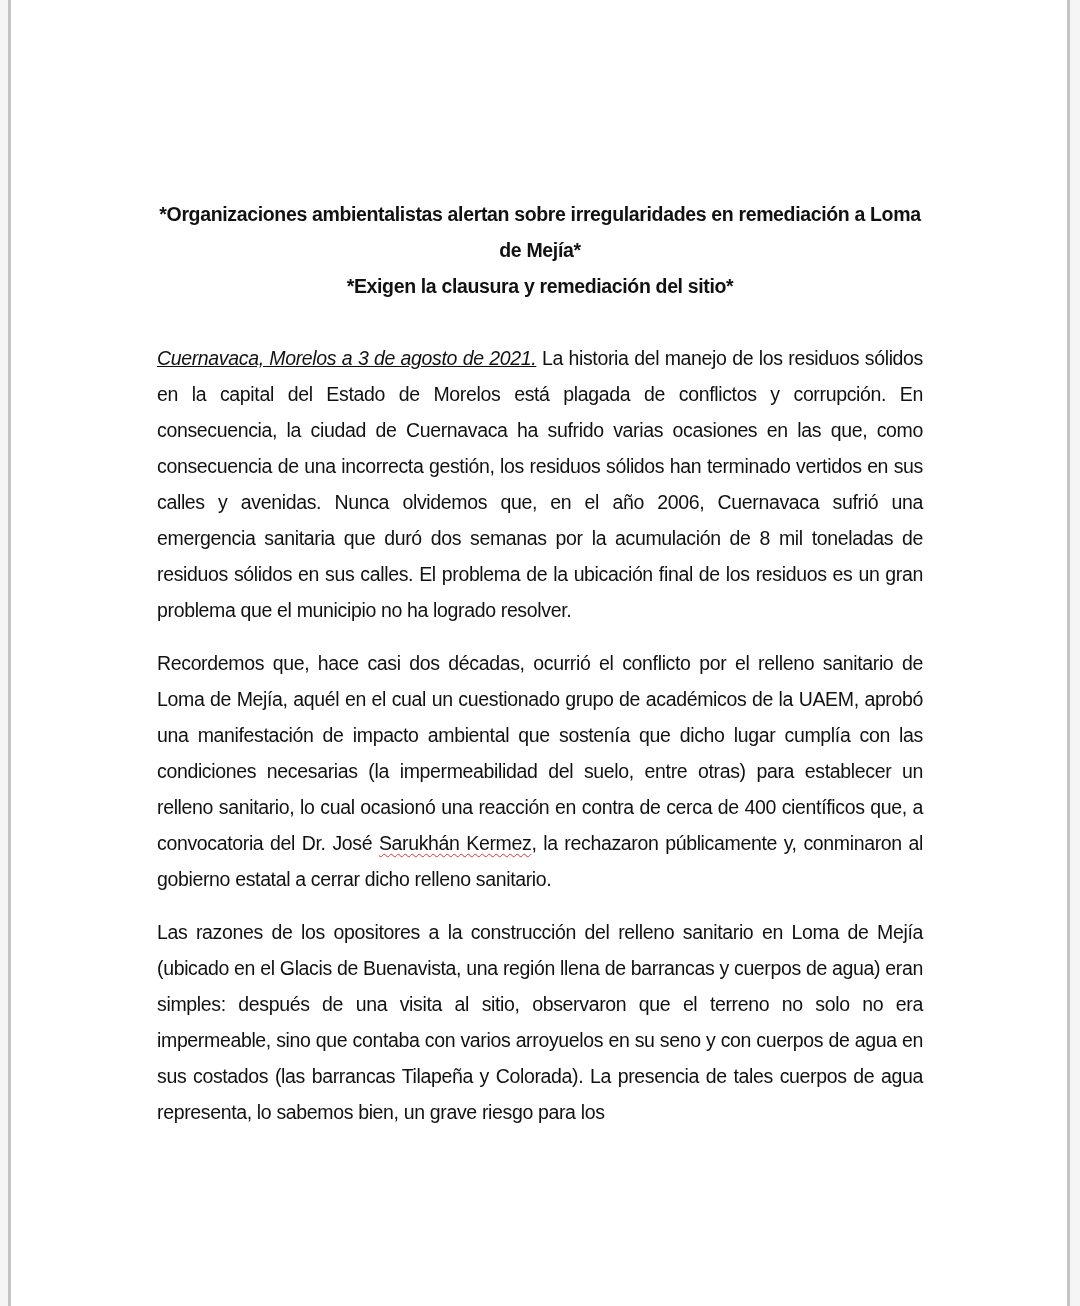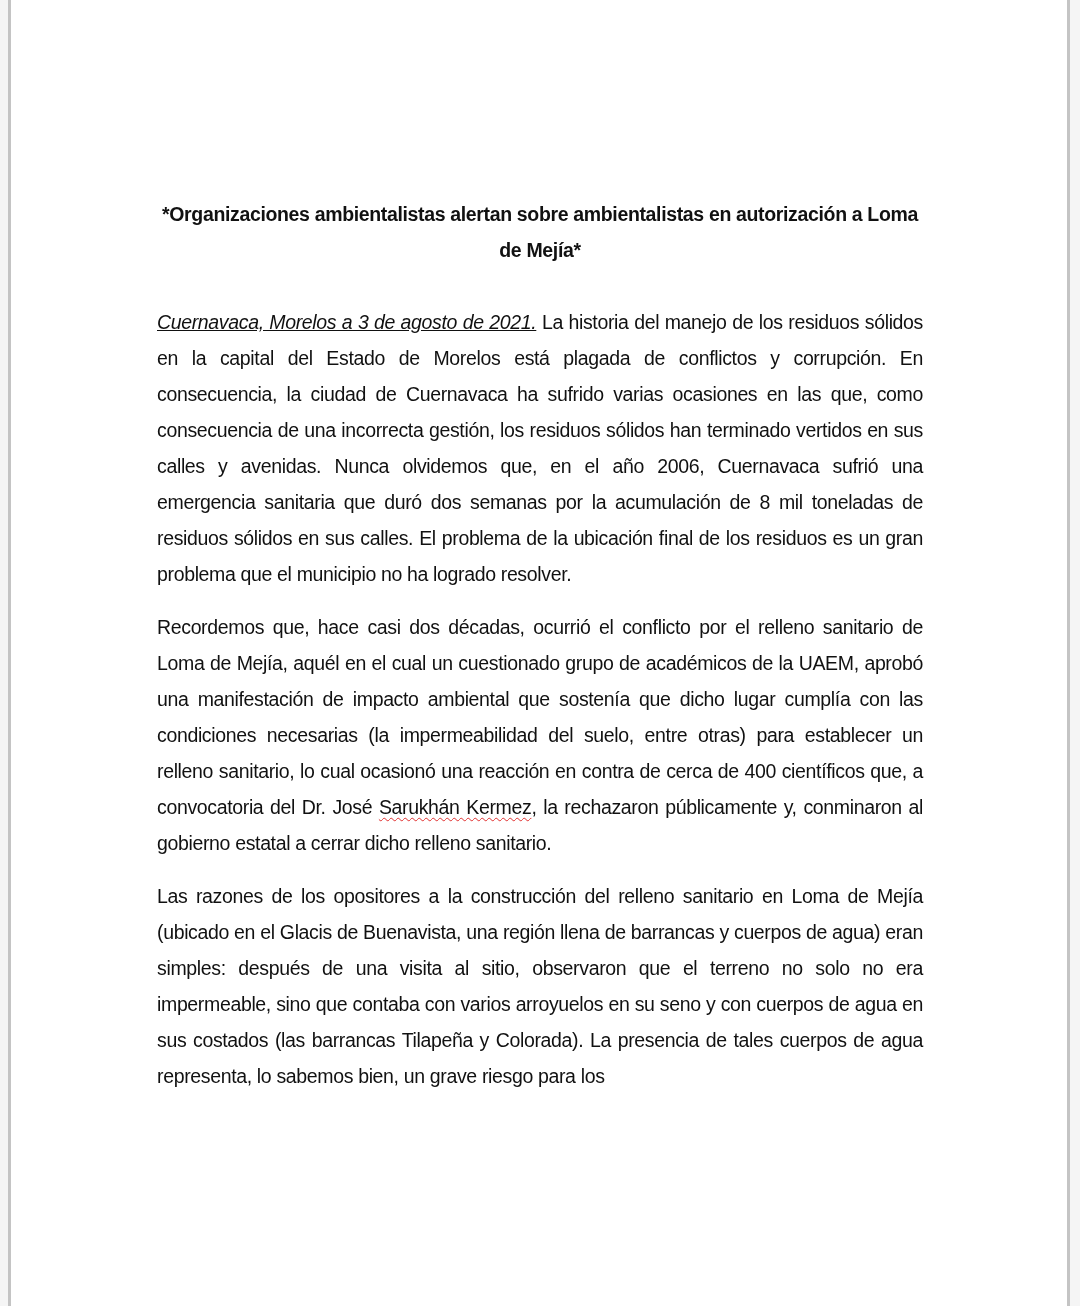--- a/index.html
+++ b/index.html
@@ -53,21 +53,22 @@
     text-decoration-thickness: 1px;
     text-underline-offset: 3px;
   }
 </style>
 </head>
 <body>
 
 <div class="page">
   <div class="content">
     <div class="title-block">
-      <span class="title-line">*Organizaciones ambientalistas alertan sobre ambientalistas en autorización a Loma de Mejía*</span>
+      <span class="title-line">*Organizaciones ambientalistas alertan sobre irregularidades en remediación a Loma de Mejía*</span>
+      <span class="title-line">*Exigen la clausura y remediación del sitio*</span>
     </div>
 
     <p class="para"><em>Cuernavaca, Morelos a 3 de agosto de 2021.</em><span> La historia del manejo de los residuos sólidos en la capital del Estado de Morelos está plagada de conflictos y corrupción. En consecuencia, la ciudad de Cuernavaca ha sufrido varias ocasiones en las que, como consecuencia de una incorrecta gestión, los residuos sólidos han terminado vertidos en sus calles y avenidas. Nunca olvidemos que, en el año 2006, Cuernavaca sufrió una emergencia sanitaria que duró dos semanas por la acumulación de 8 mil toneladas de residuos sólidos en sus calles. El problema de la ubicación final de los residuos es un gran problema que el municipio no ha logrado resolver.</span></p>
 
     <p class="para"><span>Recordemos que, hace casi dos décadas, ocurrió el conflicto por el relleno sanitario de Loma de Mejía, aquél en el cual un cuestionado grupo de académicos de la UAEM, aprobó una manifestación de impacto ambiental que sostenía que dicho lugar cumplía con las condiciones necesarias (la impermeabilidad del suelo, entre otras) para establecer un relleno sanitario, lo cual ocasionó una reacción en contra de cerca de 400 científicos que, a convocatoria del Dr. José </span><span class="squiggle">Sarukhán Kermez</span><span>, la rechazaron públicamente y, conminaron al gobierno estatal a cerrar dicho relleno sanitario.</span></p>
 
     <p class="para"><span>Las razones de los opositores a la construcción del relleno sanitario en Loma de Mejía (ubicado en el Glacis de Buenavista, una región llena de barrancas y cuerpos de agua) eran simples: después de una visita al sitio, observaron que el terreno no solo no era impermeable, sino que contaba con varios arroyuelos en su seno y con cuerpos de agua en sus costados (las barrancas Tilapeña y Colorada). La presencia de tales cuerpos de agua representa, lo sabemos bien, un grave riesgo para los</span></p>
   </div>
 </div>
 

